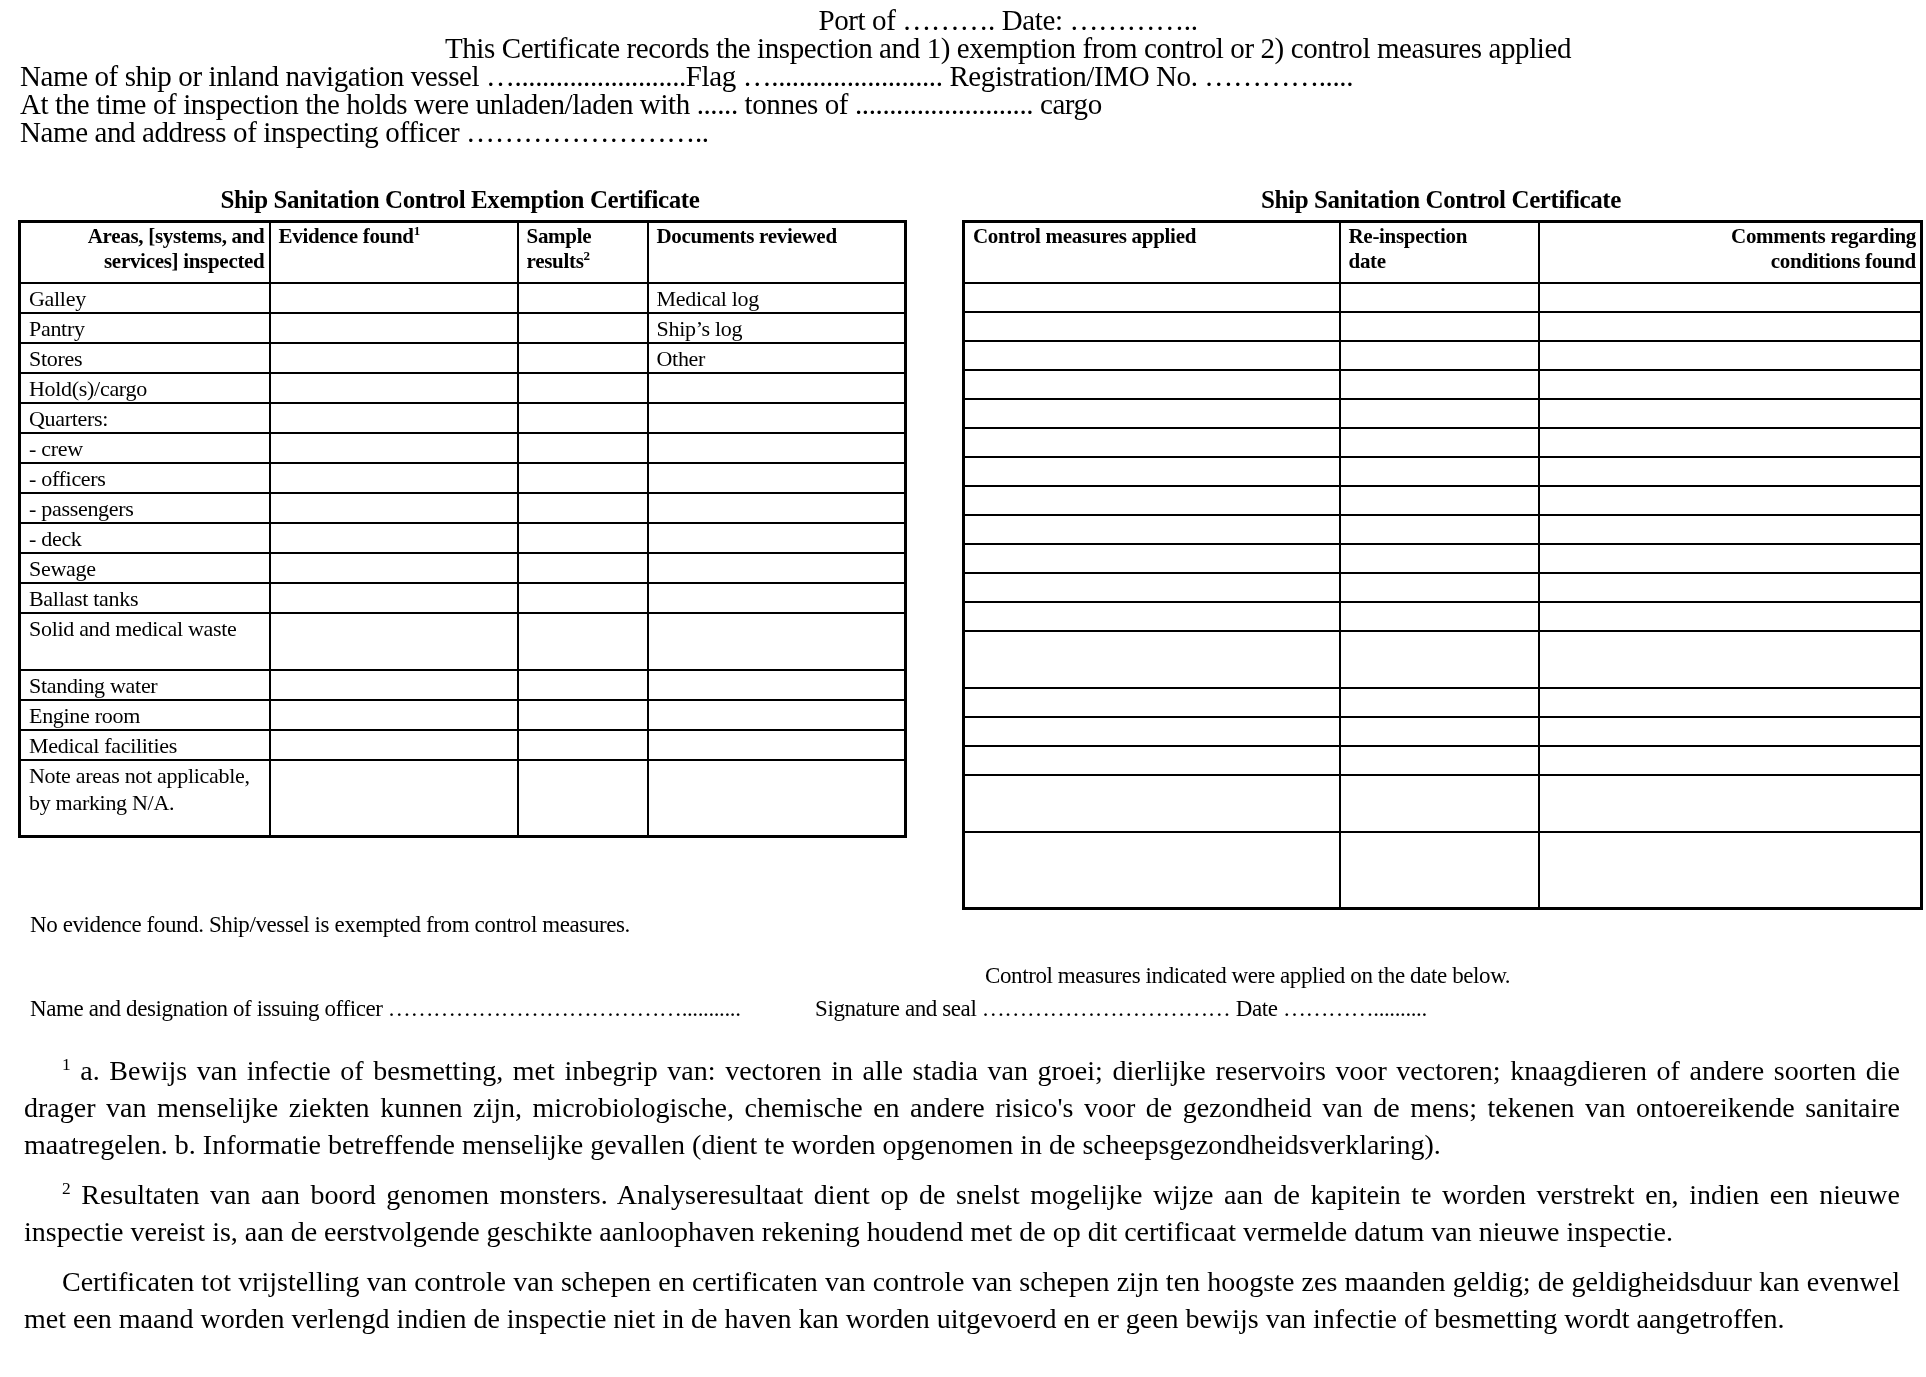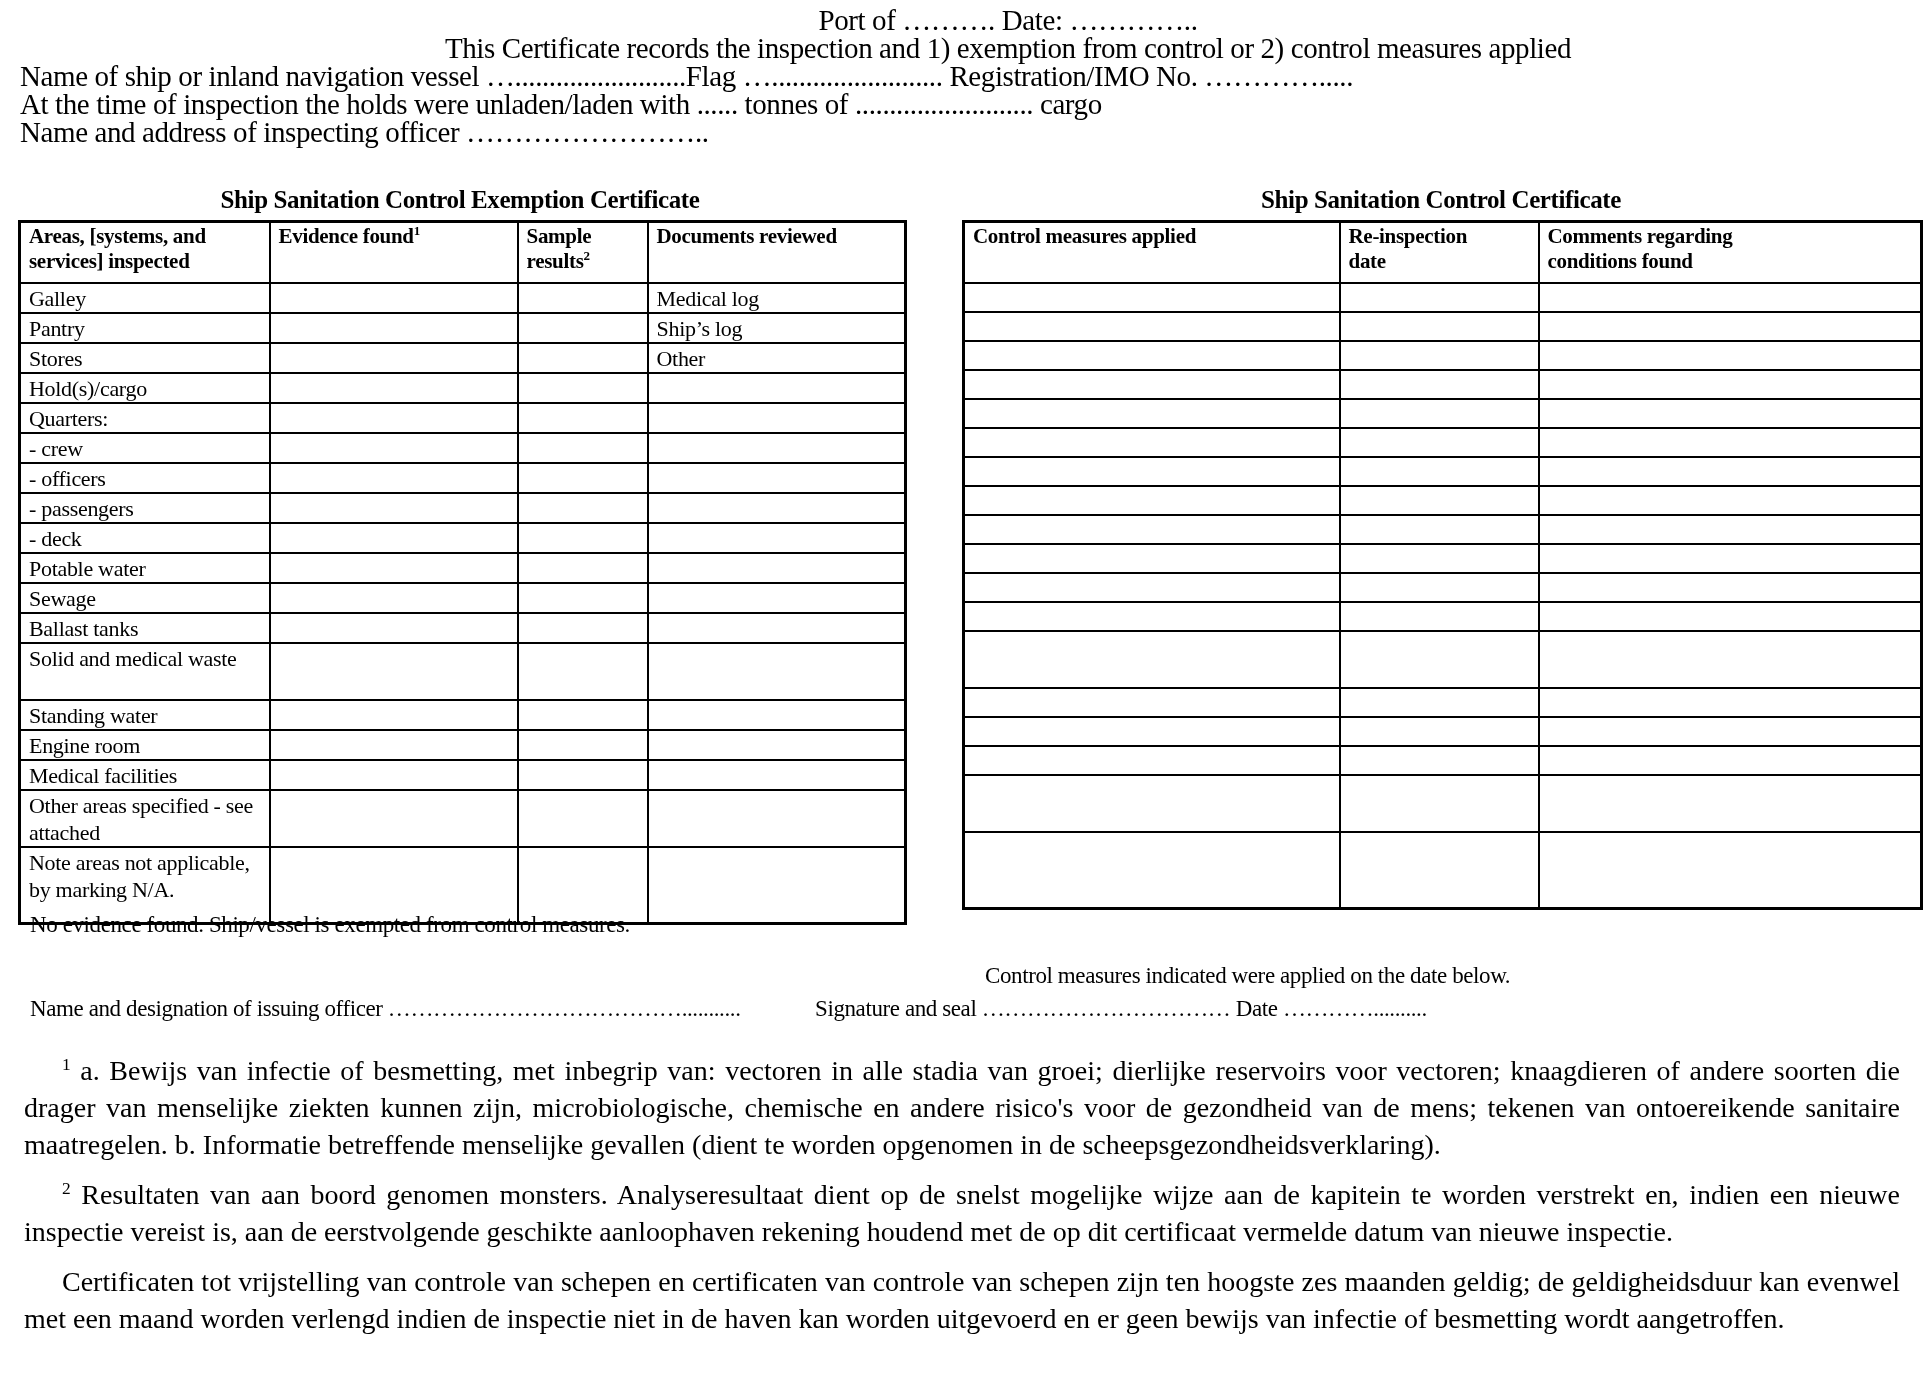--- a/index.html
+++ b/index.html
@@ -25,21 +25,21 @@
     table-layout:fixed; border:3px solid #000;
   }
   #exemption-table { left:18px; width:886px; }
   #control-table  { left:962px; width:958px; }
   th, td {
     border:2px solid #000; vertical-align:top;
     padding:1px 4px 0 8px; font-size:22px; line-height:27px;
     letter-spacing:-0.3px; overflow:hidden; text-align:left;
   }
   th { font-weight:bold; font-size:21px; line-height:25px; height:61px; }
-  th.c { text-align:left;text-decoration:underline; }
+  th.c { text-align:right;text-decoration:underline; }
   .hwrap { display:inline-block; max-width:208px; }
   tr.l1 td { height:29px; }
   tr.l2 td { height:57px;font-family:Liberation Serif, serif; }
   tr.l3 td { height:77px; }
   .footline { position:absolute; font-size:23px; letter-spacing:-0.4px; white-space:nowrap; }
   #no-evidence-line { left:30px;  top:912px; }
   #applied-line     { left:985px; top:963px; }
   #issuing-line     { left:30px;  top:996px; }
   #signature-line   { left:815px; top:996px; }
   .footnotes {
@@ -135,26 +135,20 @@
         <td></td>
         <td></td>
       </tr>
       <tr class="l1">
         <td>- deck</td>
         <td></td>
         <td></td>
         <td></td>
       </tr>
       <tr class="l1">
-        <td>Potable water</td>
-        <td></td>
-        <td></td>
-        <td></td>
-      </tr>
-      <tr class="l1">
         <td>Sewage</td>
         <td></td>
         <td></td>
         <td></td>
       </tr>
       <tr class="l1">
         <td>Ballast tanks</td>
         <td></td>
         <td></td>
         <td></td>
@@ -172,26 +166,20 @@
         <td></td>
       </tr>
       <tr class="l1">
         <td>Engine room</td>
         <td></td>
         <td></td>
         <td></td>
       </tr>
       <tr class="l1">
         <td>Medical facilities</td>
-        <td></td>
-        <td></td>
-        <td></td>
-      </tr>
-      <tr class="l2">
-        <td>Other areas specified - see attached</td>
         <td></td>
         <td></td>
         <td></td>
       </tr>
       <tr class="l3">
         <td>Note areas not applicable, by marking N/A.</td>
         <td></td>
         <td></td>
         <td></td>
       </tr>

